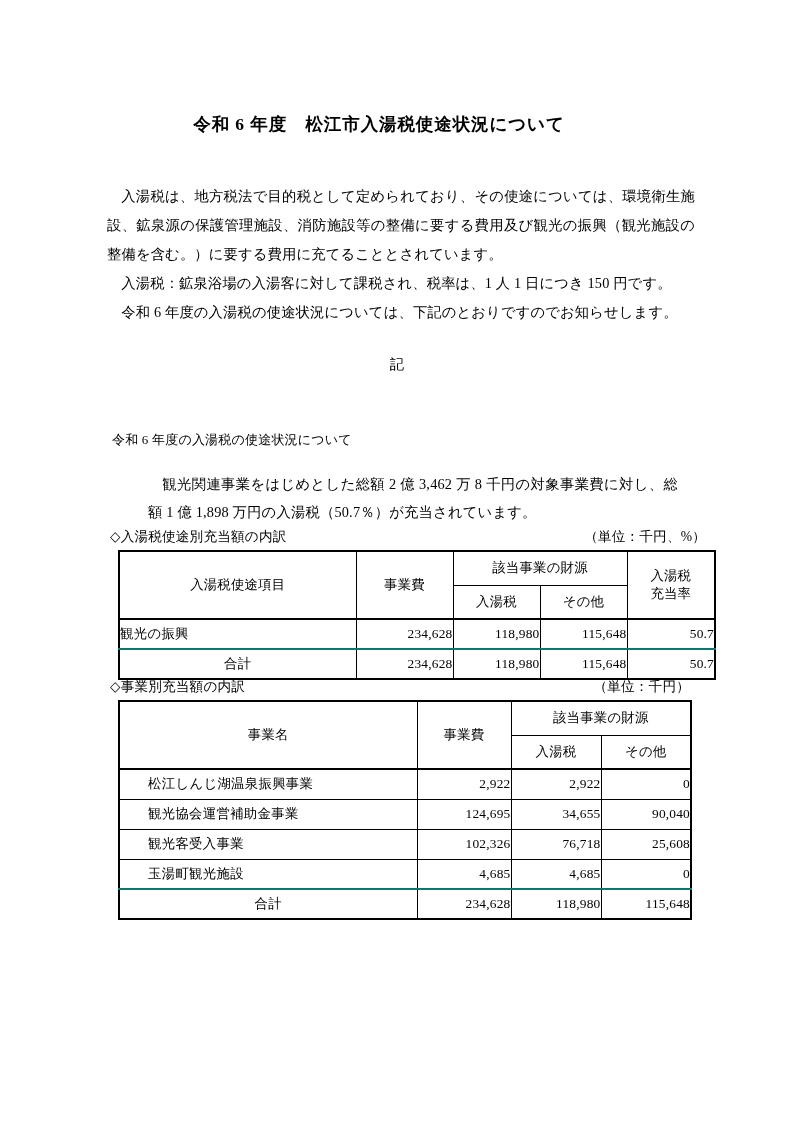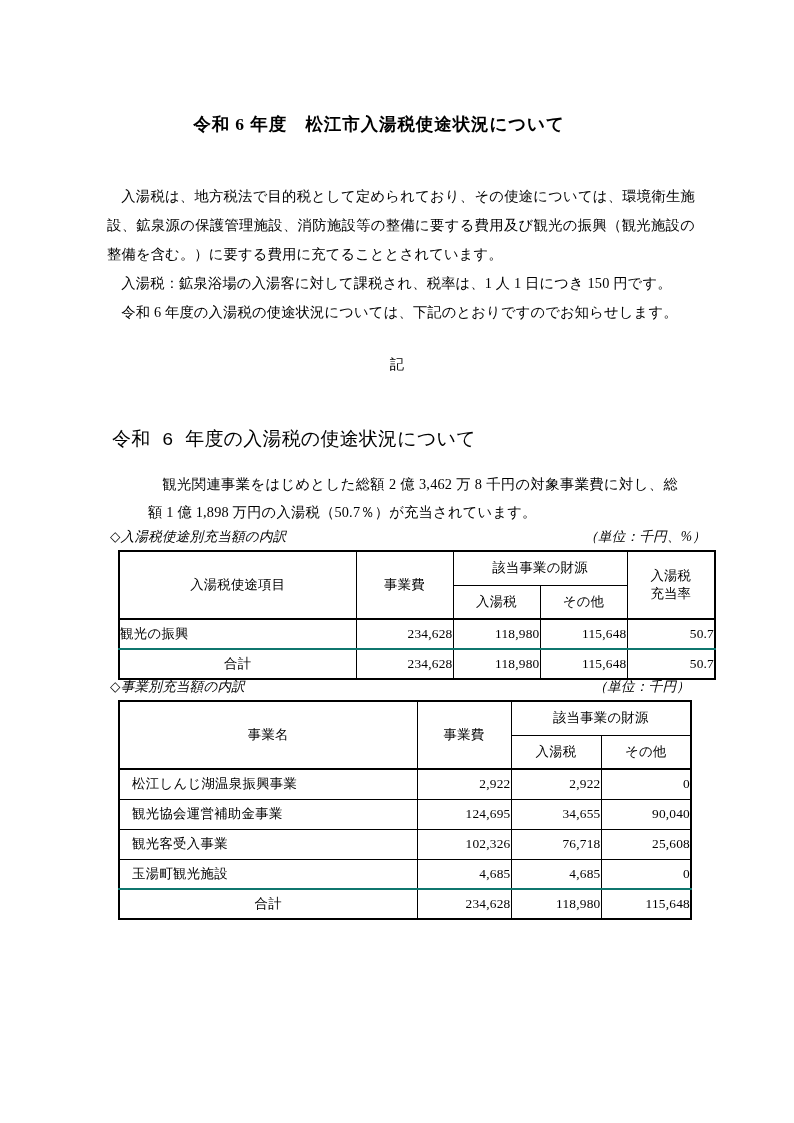--- a/index.html
+++ b/index.html
@@ -67,25 +67,24 @@
   }
 
   
   .summary-block {
     position: absolute;
     left: 112px;
     top: 426px;
     width: 582px;
   }
   .summary-heading {
-    font-size: 19px;
+    font-size: 13px;
     line-height: 28px;
     letter-spacing: 0.2px;
     margin: 0;
-    font-family: Liberation Mono, monospace;
   }
   .summary-body {
     font-size: 14.3px;
     line-height: 28px;
     letter-spacing: 0.2px;
     margin: 16px;
     padding-left: 20px;
     text-indent: 1em;
     text-align: justify;
     text-justify: inter-character;
@@ -98,21 +97,20 @@
   .table-section.sec1 { left: 110px; top: 528px; width: 596px; }
   .table-section.sec2 { left: 110px; top: 678px; width: 580px; }
 
   .caption-row {
     display: flex;
     justify-content: space-between;
     align-items: center;
     font-size: 13.6px;
     letter-spacing: 0.2px;
     margin-bottom: 4px;
-    font-style: italic;
   }
   .caption-title { white-space: nowrap; }
   .caption-unit { white-space: nowrap; }
 
   table.grid {
     border-collapse: collapse;
     table-layout: fixed;
     font-size: 13.4px;
     background: #ffffff;
   }
@@ -135,21 +133,21 @@
   .h-tall { height: 53px; }
   .h-half { height: 34px; }
   .row-cell { height: 30px; font-family: Liberation Serif, serif; }
 
   td.name-cell {
     text-align: left;
     padding-left: 18px;
     letter-spacing: 0.3px;
   }
   td.name-cell.sub {
-    padding-left: 12px;
+    padding-left: 28px;
   }
   td.total-cell {
     text-align: center;
     letter-spacing: 0.3px;
   }
   td.num-cell {
     text-align: right;
     padding-right: 7px;
     font-family: "Liberation Serif", "DejaVu Serif", serif;
     letter-spacing: 0.2px;

